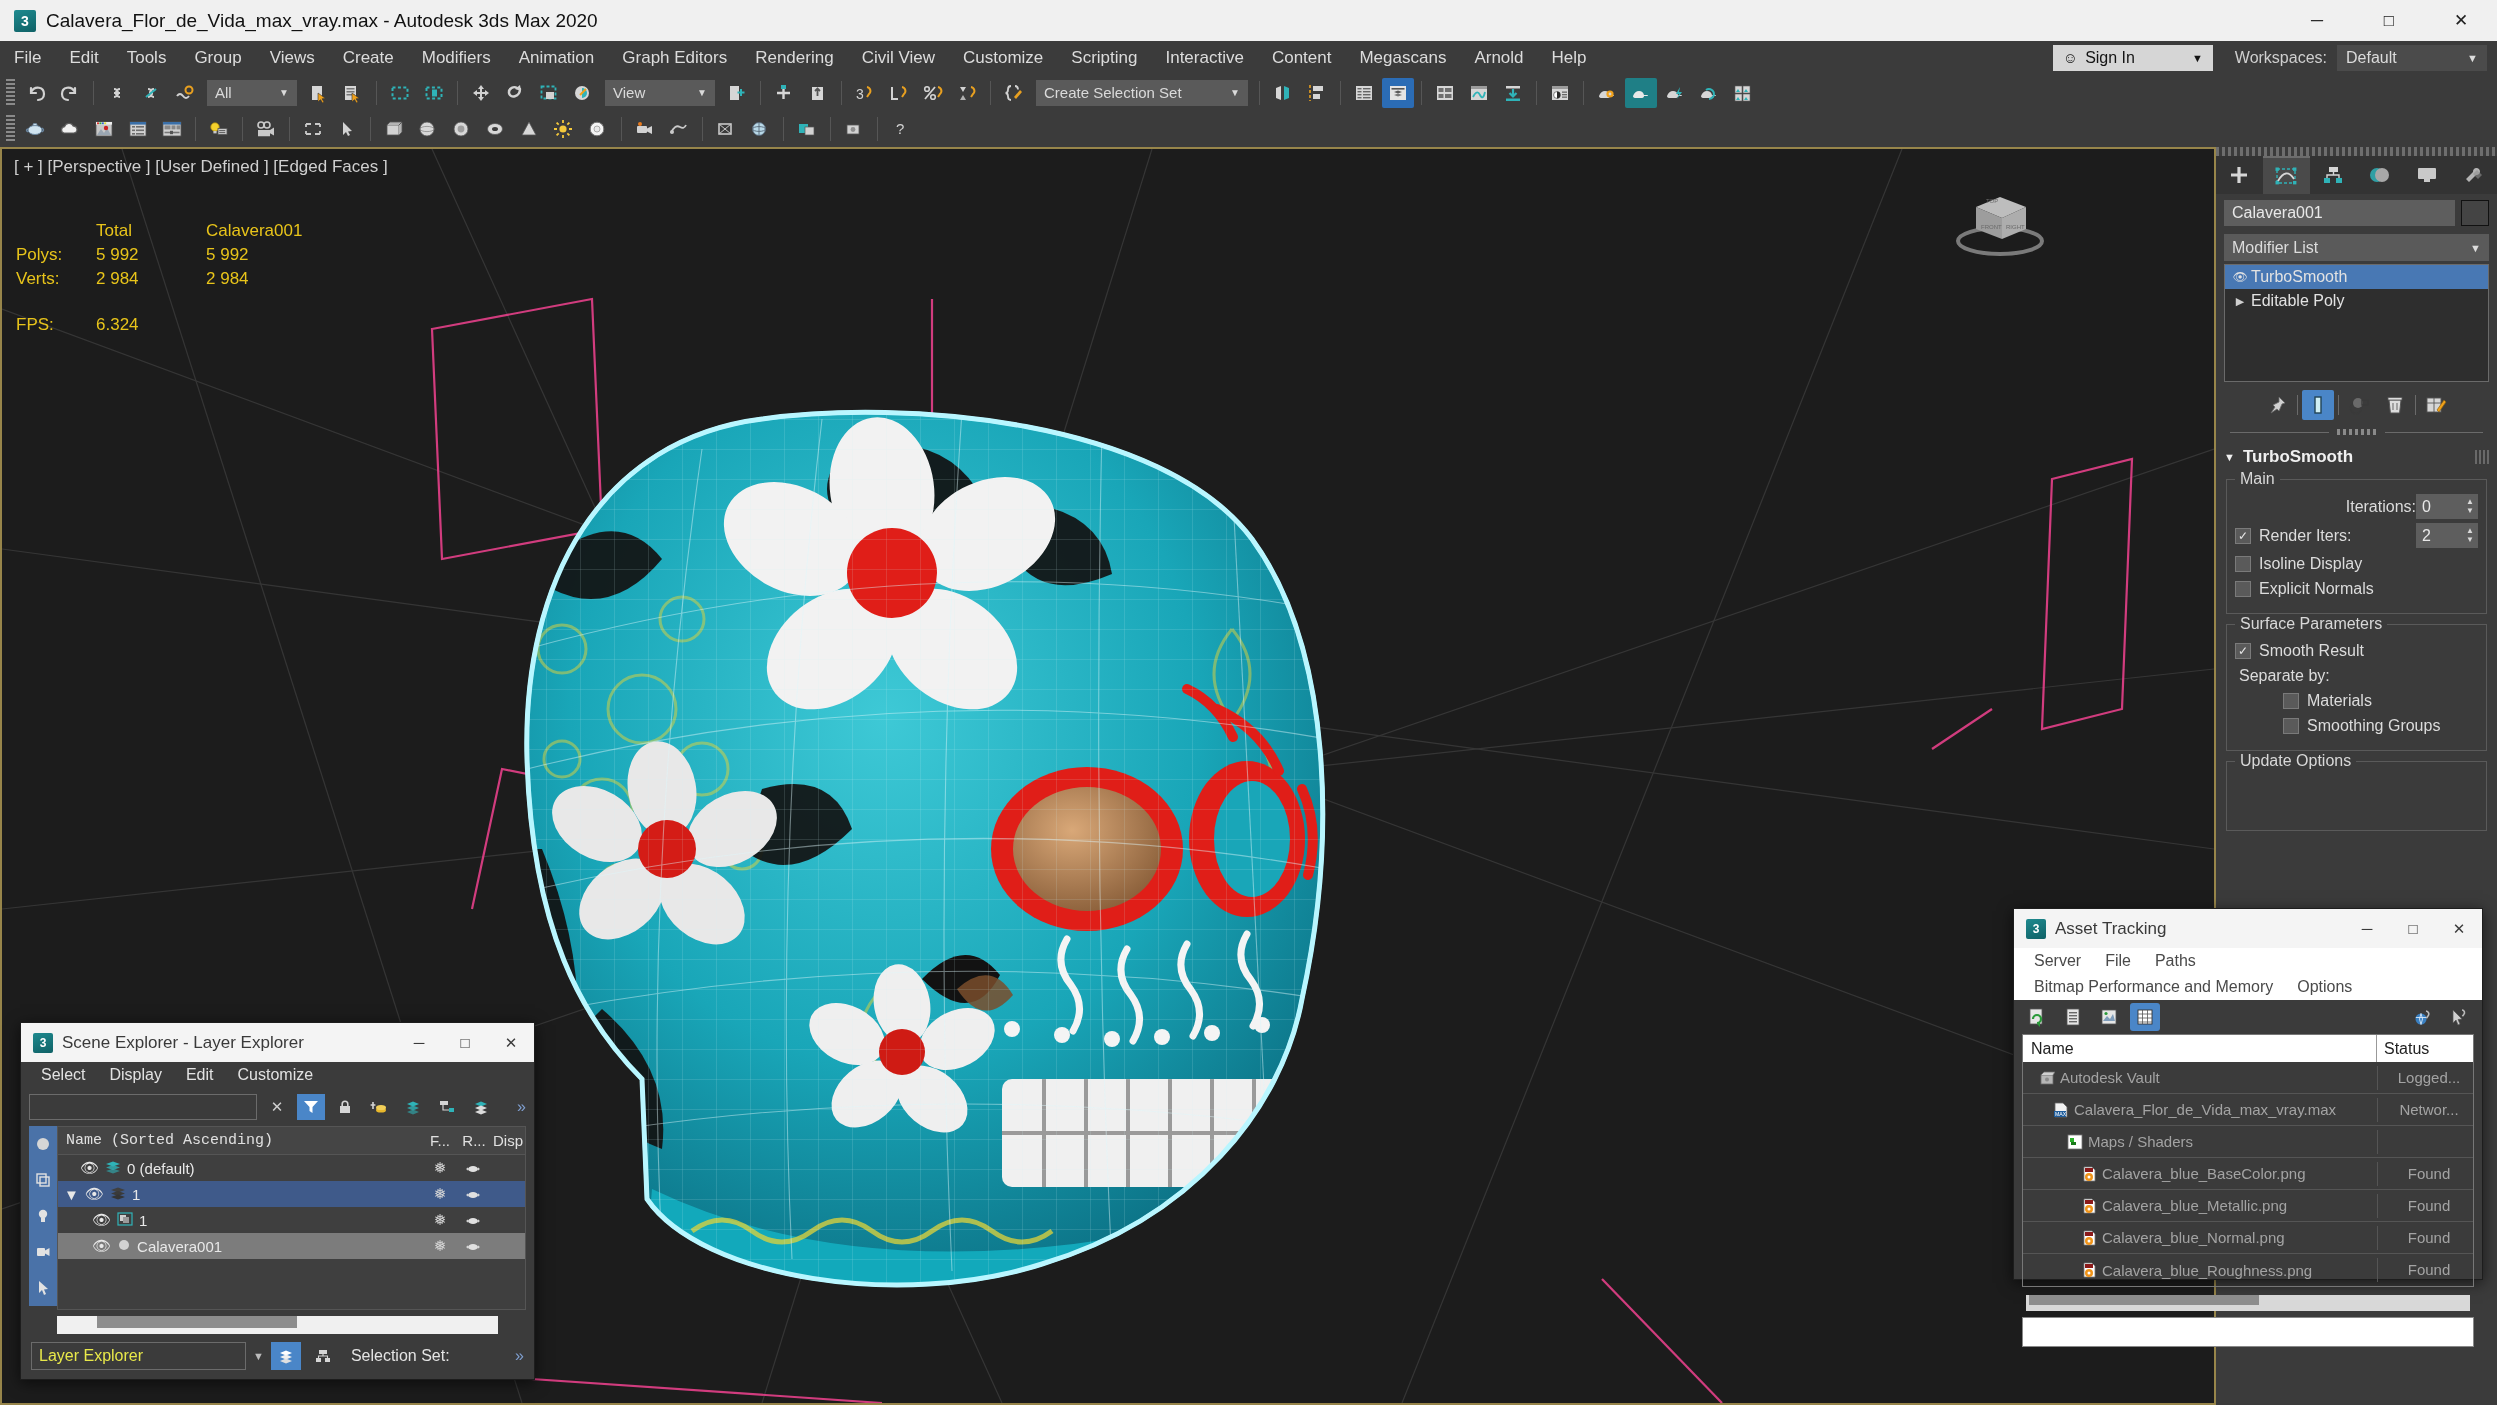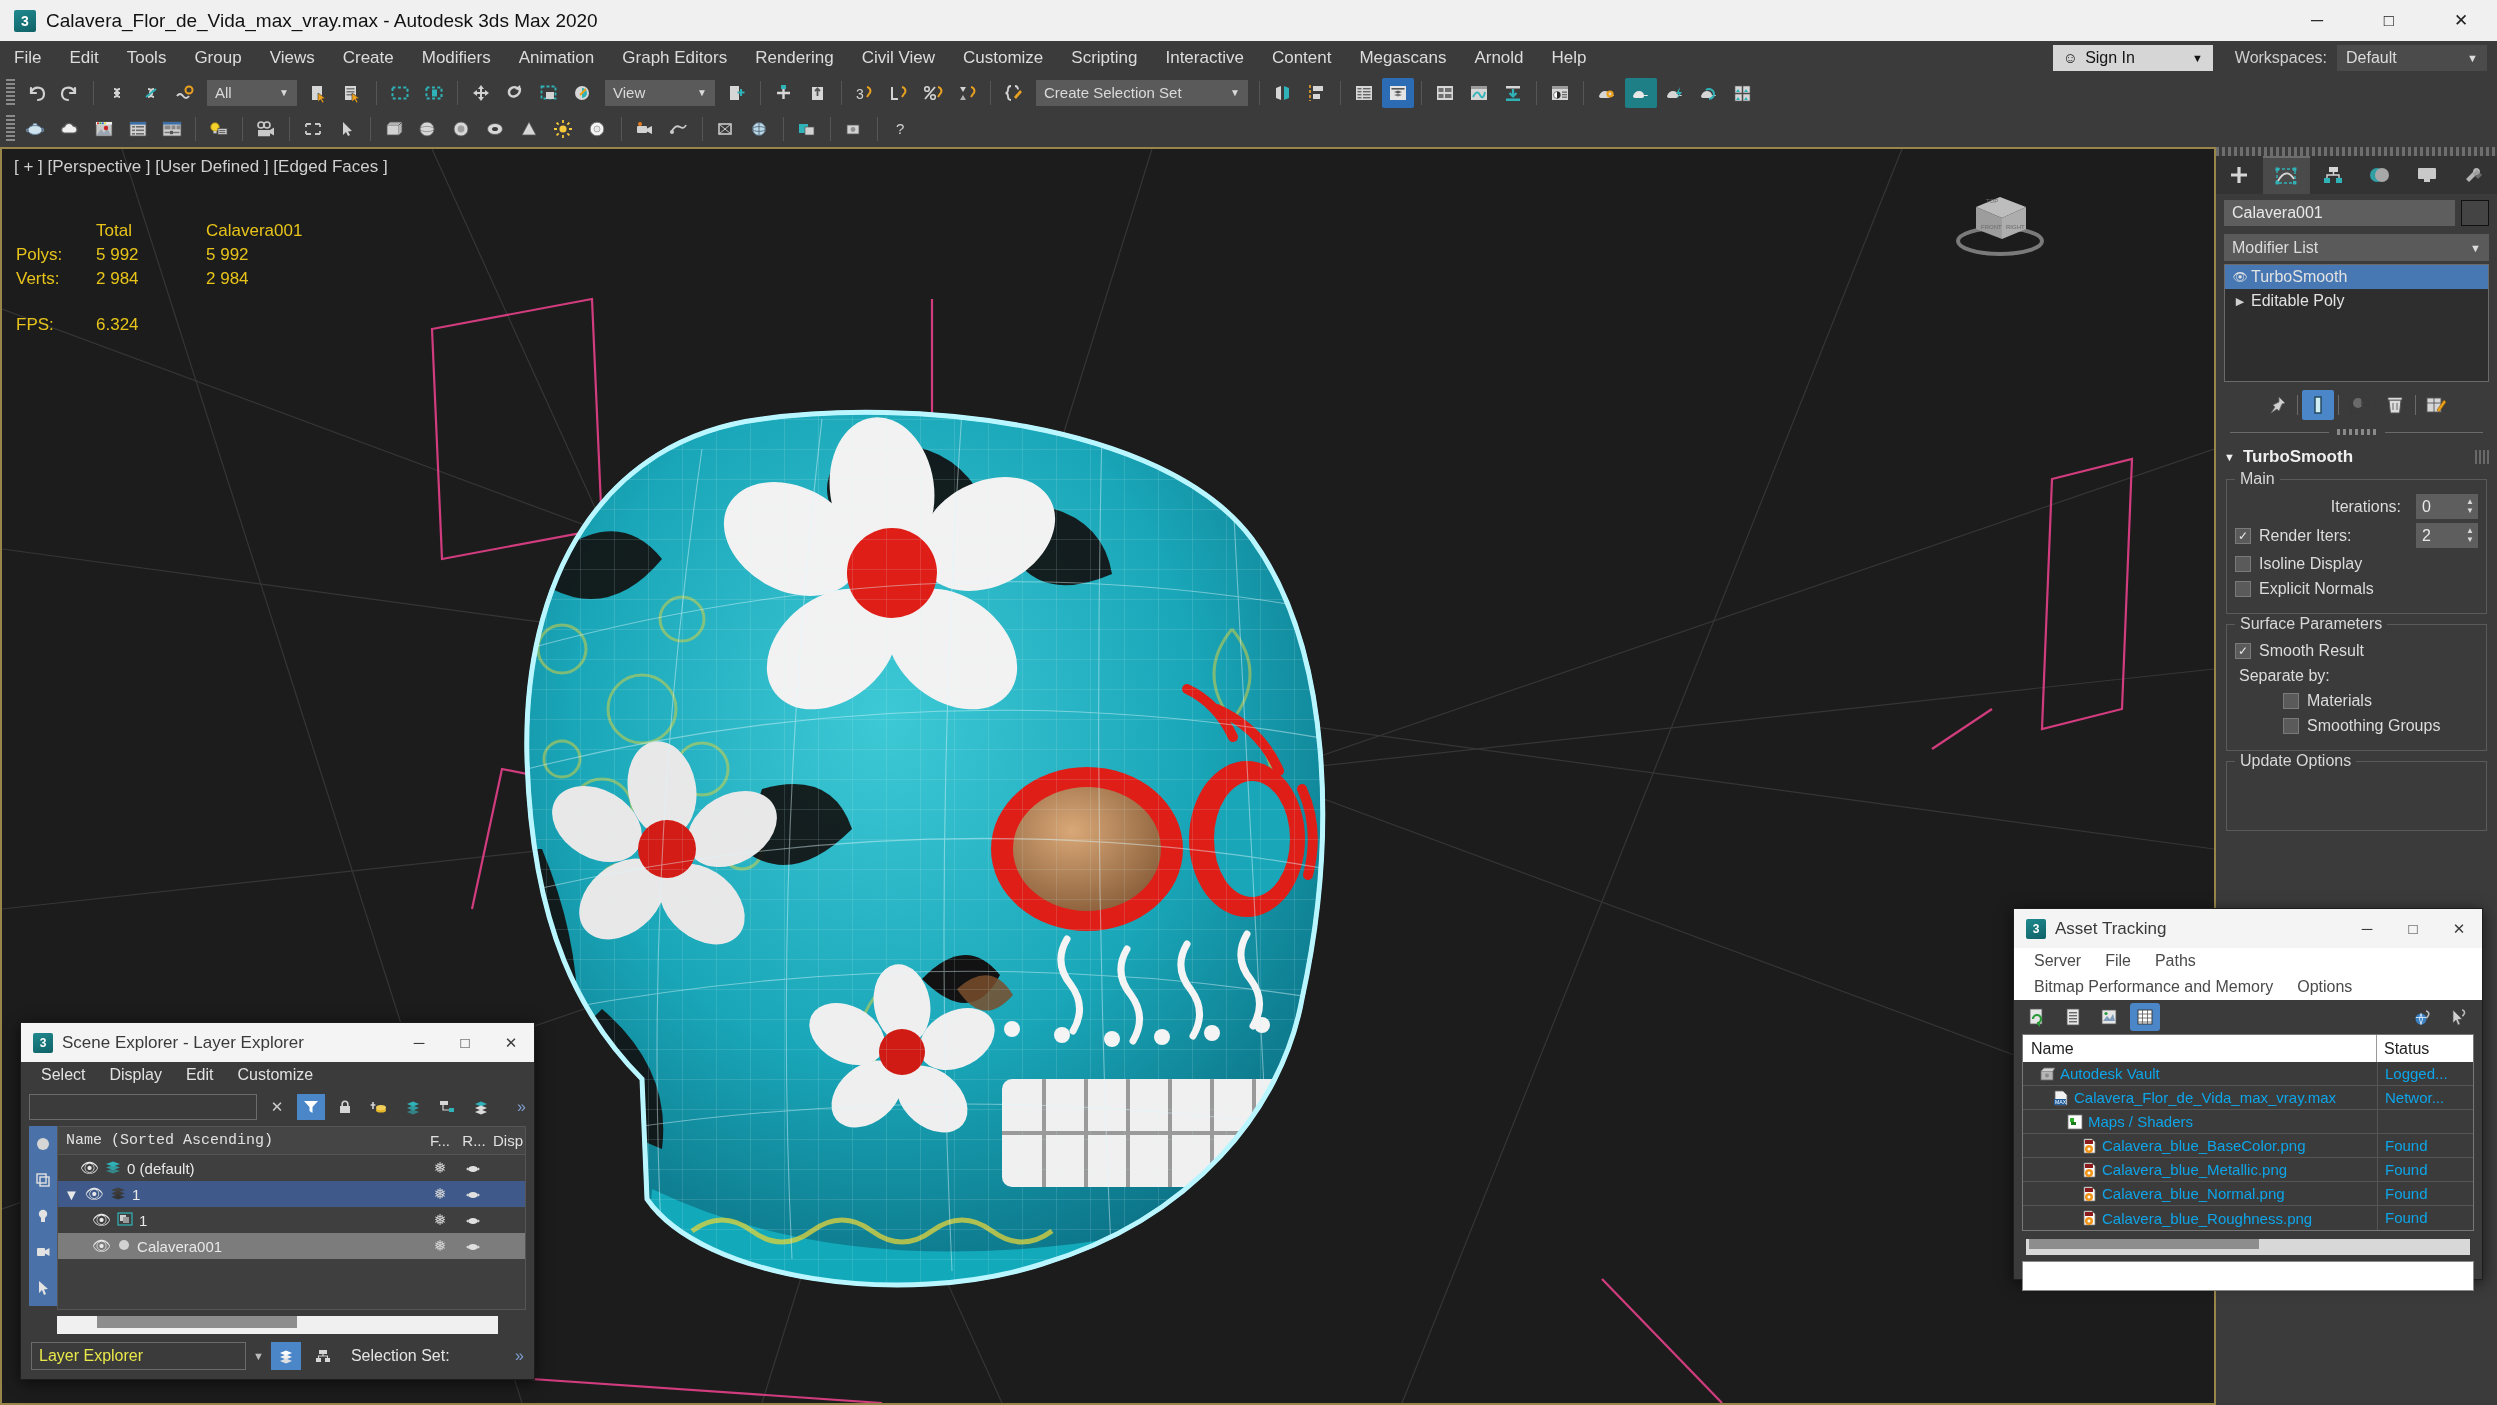--- a/index.html
+++ b/index.html
@@ -95,21 +95,21 @@
   .rtitle { display:flex; align-items:center; color:#f0f0f0; font-size:17px;
      font-weight:bold; padding:4px 0 6px 0; }
   .rtitle .tri { margin-right:8px; font-size:11px; font-weight:normal; }
   .rtitle .gripdots { margin-left:auto; width:14px; height:14px;
      background:repeating-linear-gradient(to right,#7d7d7d 0 2px,transparent 2px 4px); opacity:.7; }
   .group { border:1px solid #5a5a5a; margin:6px 2px 10px 2px; padding:10px 8px 8px 8px;
      position:relative; }
   .group > .glabel { position:absolute; top:-10px; left:8px; background:#3b3b3b;
      padding:0 5px; color:#d8d8d8; font-size:16px; }
   .prow { display:flex; align-items:center; margin:4px 0; color:#dcdcdc; font-size:16px; }
-  .prow .plab { margin-left:auto; margin-right:15px; }
+  .prow .plab { margin-left:auto; margin-right:0; }
   .spin { width:62px; height:25px; background:#5e5e5e; color:#e9e9e9; font-size:16px;
      display:flex; align-items:center; padding:0 6px; position:relative; }
   .spin .arrows { position:absolute; right:4px; top:3px; font-size:8px; line-height:9px;
      color:#dadada; text-align:center; }
   .cbx { width:16px; height:16px; border:1px solid #7a7a7a; background:#5a5a5a;
      display:inline-flex; align-items:center; justify-content:center; margin-right:8px;
      font-size:12px; color:#e6e6e6; flex:none; }
   .crow { display:flex; align-items:center; margin:7px 0; color:#dcdcdc; font-size:16px; }
   .crow.ind { margin-left:48px; }
 
@@ -166,22 +166,22 @@
   #at-tools { display:flex; align-items:center; gap:6px; height:34px; padding:0 8px; }
   #at-tools .ab { width:30px; height:28px; display:flex; align-items:center;
      justify-content:center; }
   #at-tools .ab.on { background:#4a86c8; border-radius:3px; }
   #at-tools .gap { margin-left:auto; }
   #at-grid { margin:0 8px; border:1px solid #777; }
   #at-hdr { display:flex; height:27px; background:#fff; color:#222; font-size:16px;
      align-items:center; }
   #at-hdr .c1 { flex:1; padding-left:8px; border-right:1px solid #999; height:27px; line-height:27px; }
   #at-hdr .c2 { width:96px; padding-left:7px; }
-  .at-row { display:flex; height:24px; align-items:center; font-size:15px; color:#0ea5e9;
-     border-bottom:1px solid #555; }
+  .at-row { display:flex; height:32px; align-items:center; font-size:15px; color:#a3a3a3;
+     border-bottom:1px solid #555;text-align:center; }
   .at-row .n { flex:1; display:flex; align-items:center; overflow:hidden; white-space:nowrap; }
   .at-row .s { width:96px; padding-left:7px; border-left:1px solid #555; height:24px; line-height:24px; }
   .ficon { width:16px; height:16px; margin-right:5px; flex:none; display:inline-block; }
   #at-hscroll { margin:8px 12px 6px 12px; height:16px; background:#d8d8d8; }
   #at-hscroll .thumb { width:230px; height:10px; margin:3px 0 0 3px; background:#8d8d8d; }
   #at-status { margin:4px 8px 8px 8px; height:30px; background:#fff; border:1px solid #888; }
 </style>
 </head>
 <body>
 

